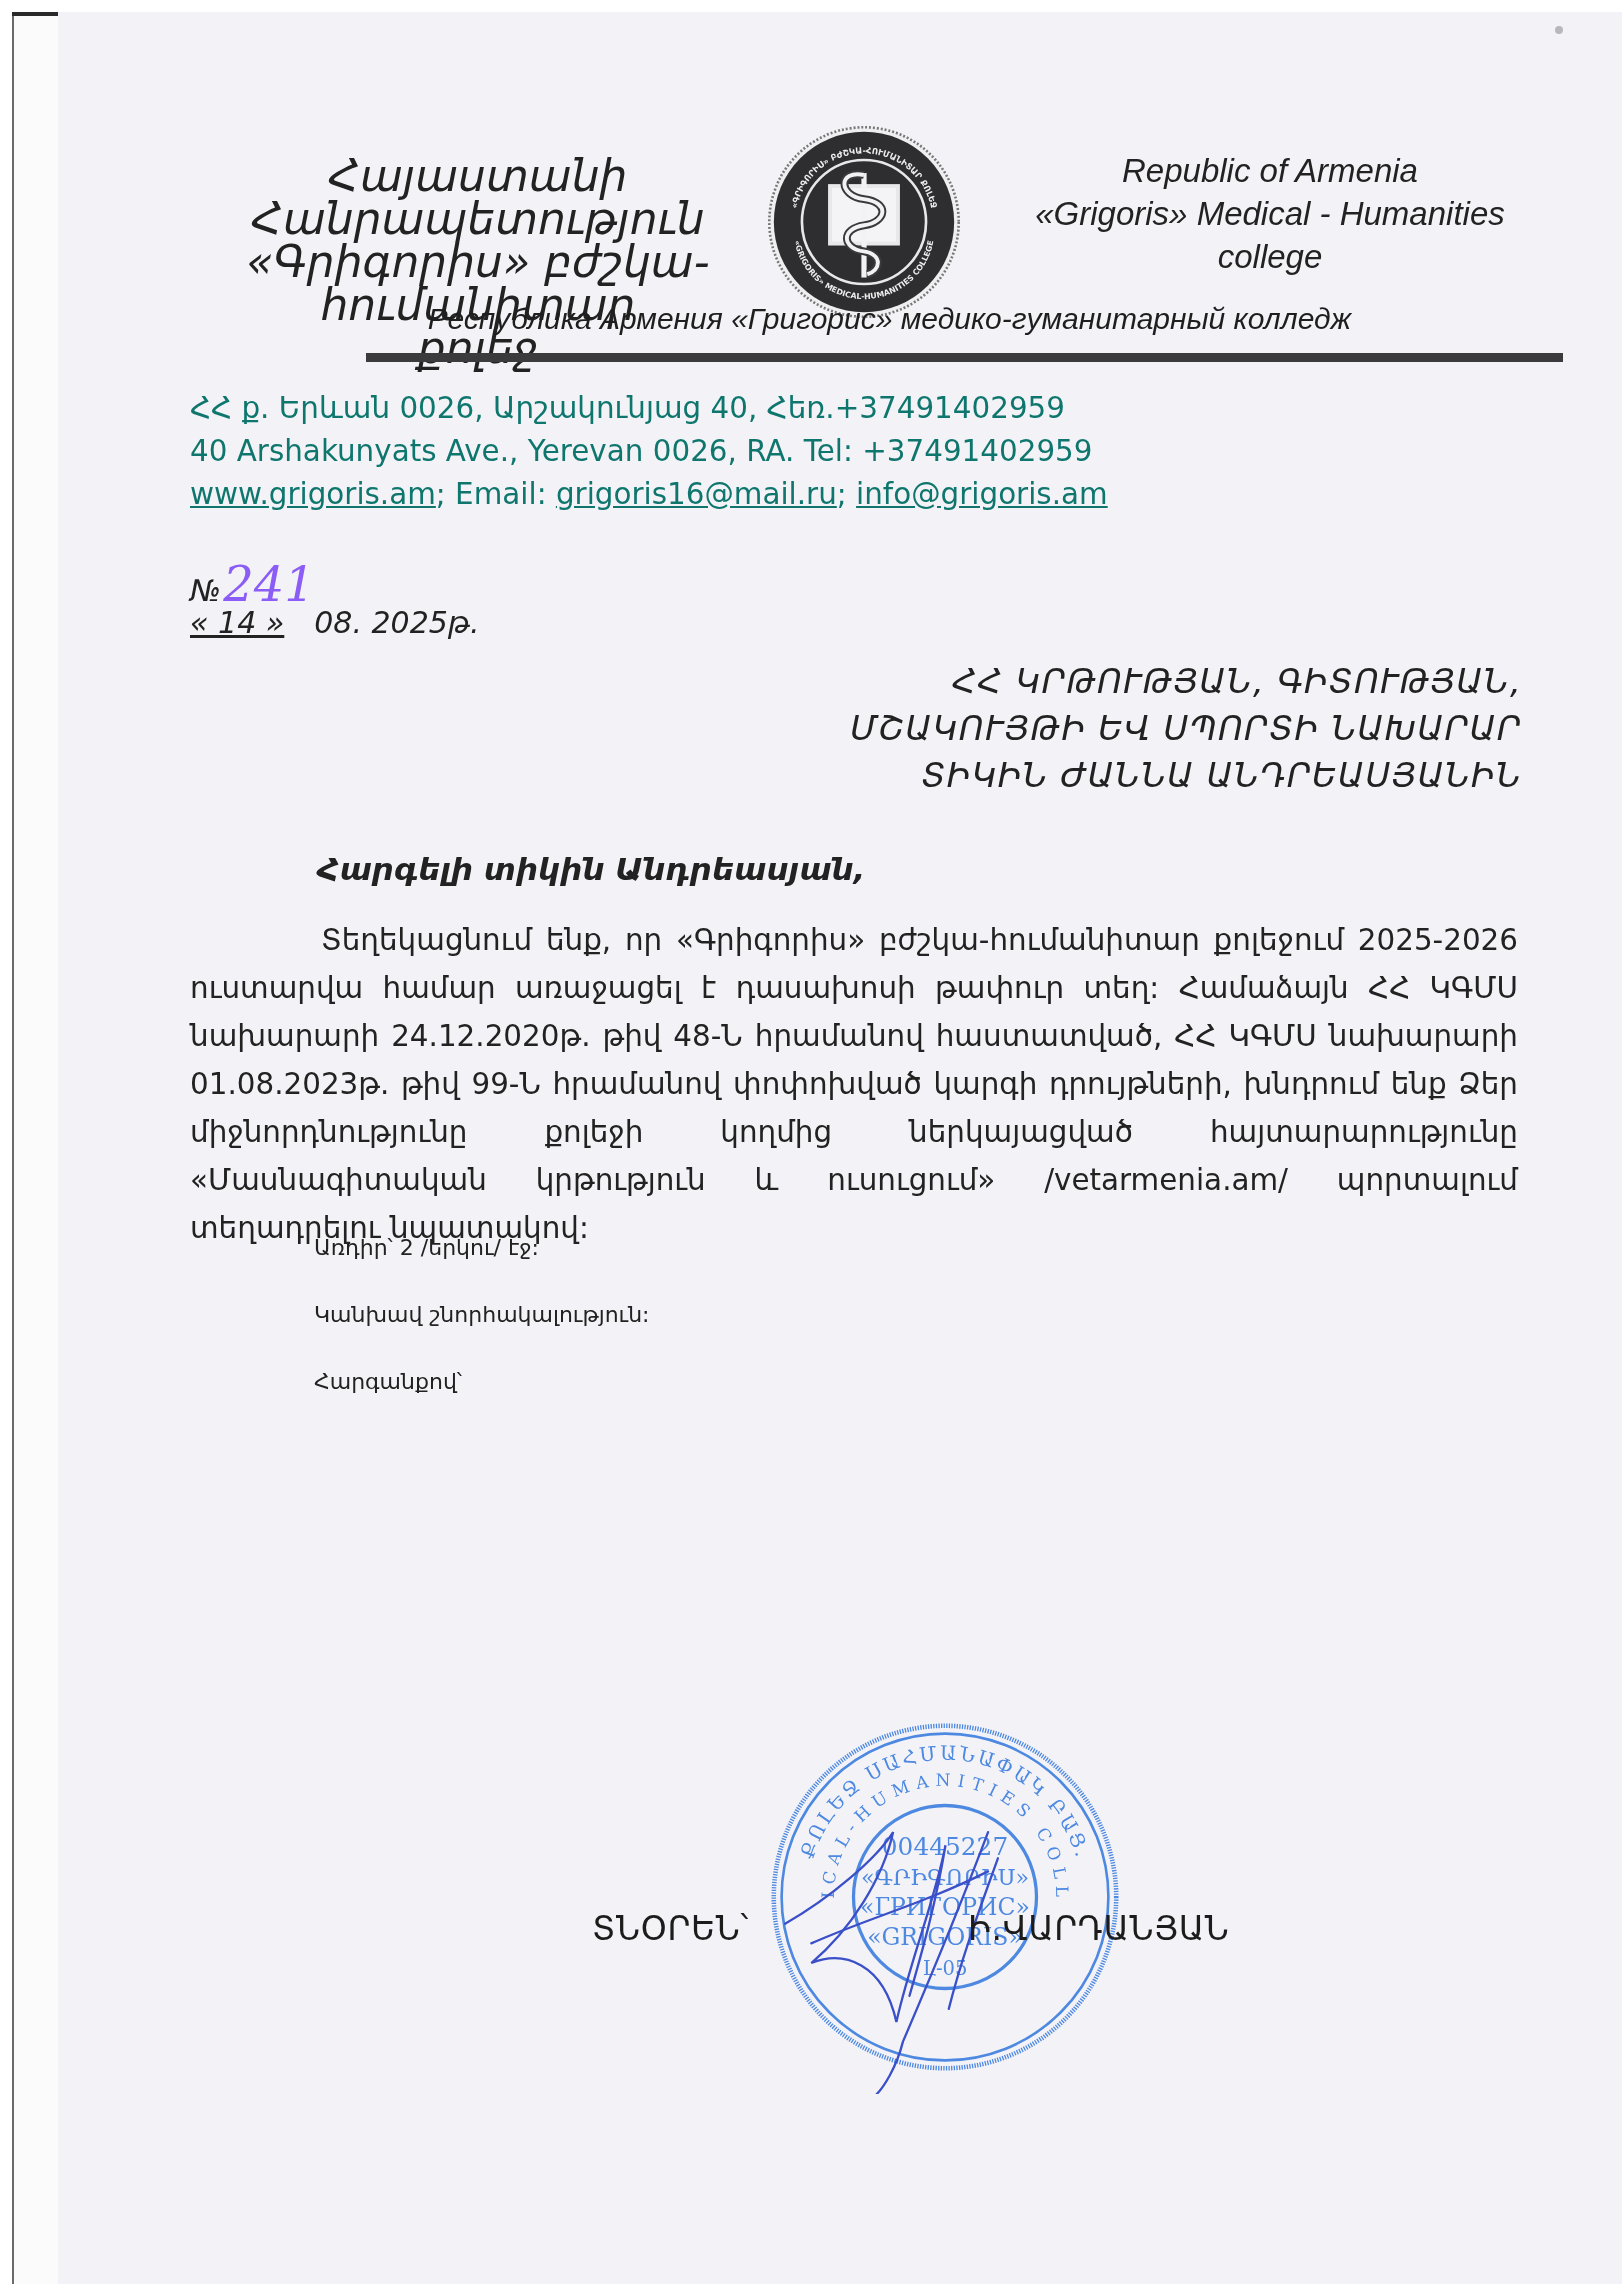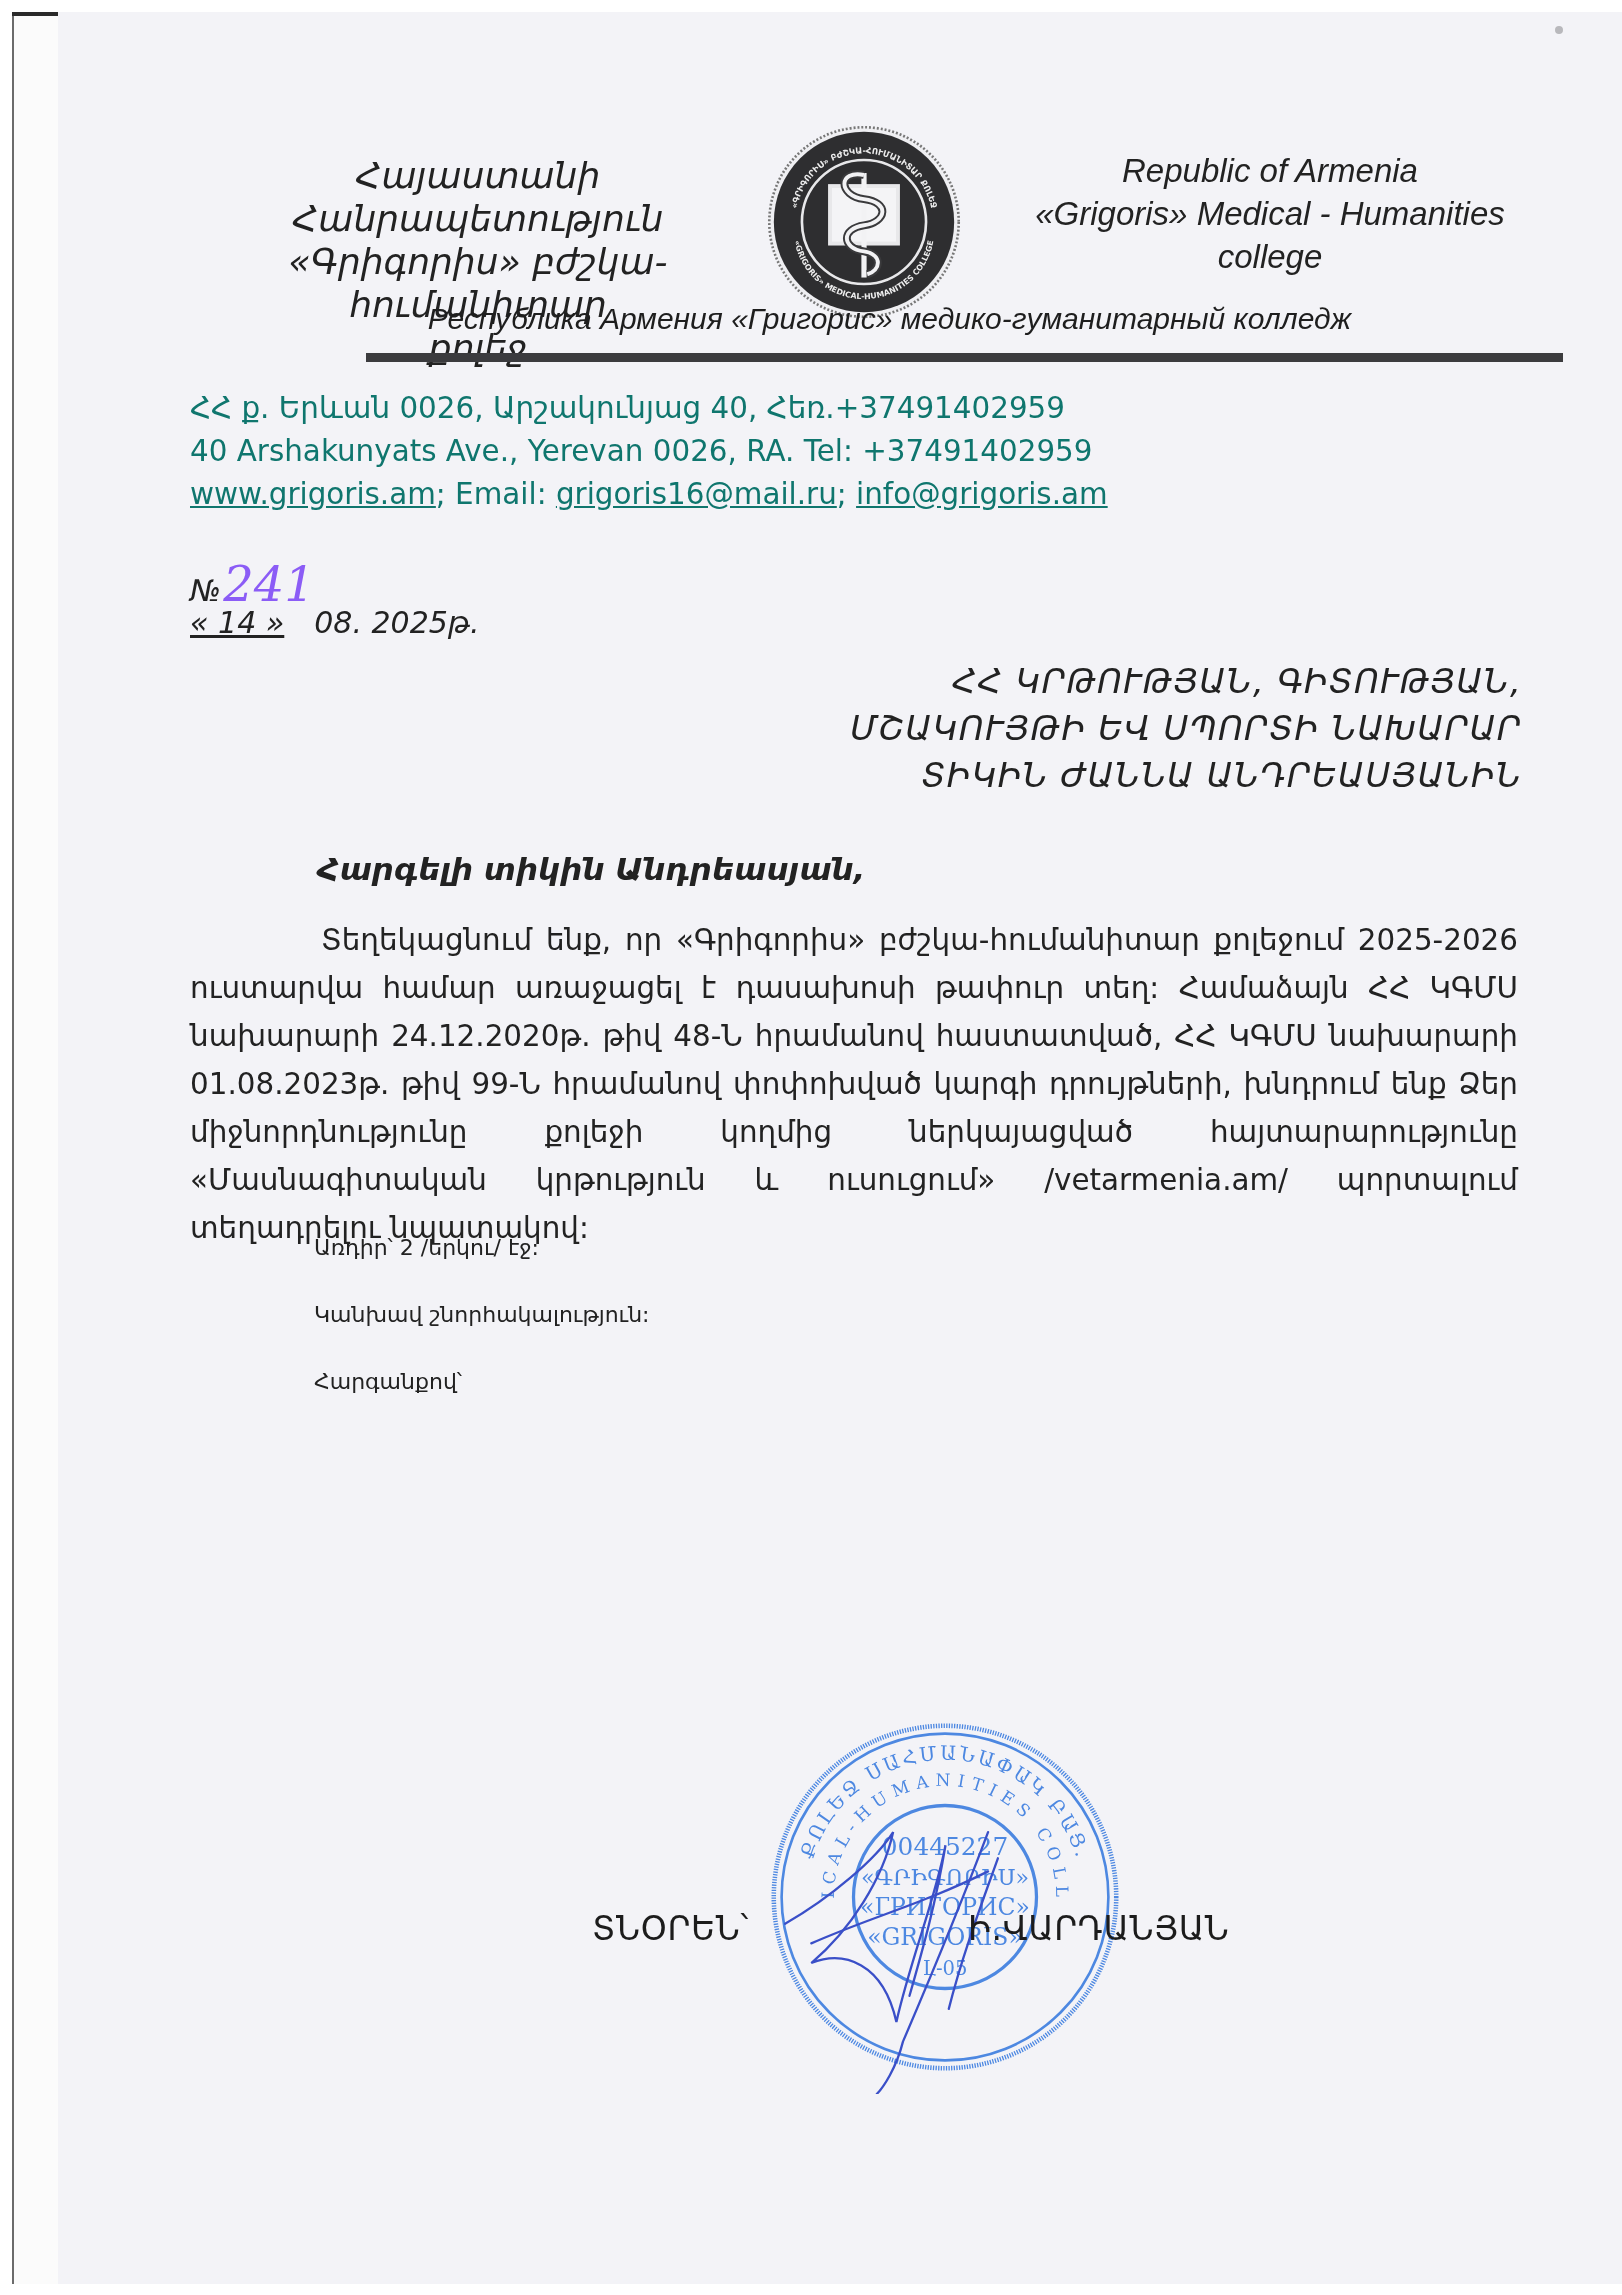--- a/index.html
+++ b/index.html
@@ -17,21 +17,21 @@
     position: absolute; left: 11.8px; top: 11.8px; width: 46px; height: 2272px;
     background: #fbfbfb; border-left: 2px solid #6b6b6b;
   }
   .scan-left-strip:before {
     content: ""; position: absolute; left: -2px; top: 0; width: 48px; height: 3.9px; background: #2a2a2a;
   }
   .speck { position: absolute; width: 7.9px; height: 7.9px; border-radius: 50%; background: #b8b8bc; }
 
   .hdr-arm {
     position: absolute; left: 190px; top: 154px; width: 576px;
-    text-align: center; font-style: italic; font-size: 36px; line-height: 43px; color: #222;
+    text-align: center; font-style: italic; font-size: 44px; line-height: 43px; color: #222;
   }
   .hdr-eng {
     position: absolute; left: 982px; top: 149px; width: 576px;
     text-align: center; font-style: italic; font-weight: normal; font-size: 33px; line-height: 43px; color: #222;
     font-family: "Liberation Sans", sans-serif;
   }
   .logo { position: absolute; left: 766px; top: 124px; width: 196px; height: 196px; }
   .hdr-rus {
     position: absolute; left: 366px; top: 302px; width: 1047px; text-align: center;
     font-style: italic; font-weight: normal; font-size: 30px; color: #1e1e1e;

